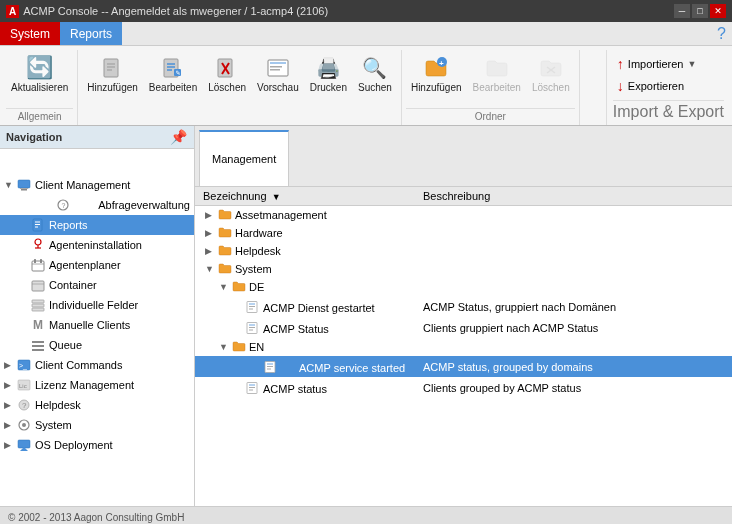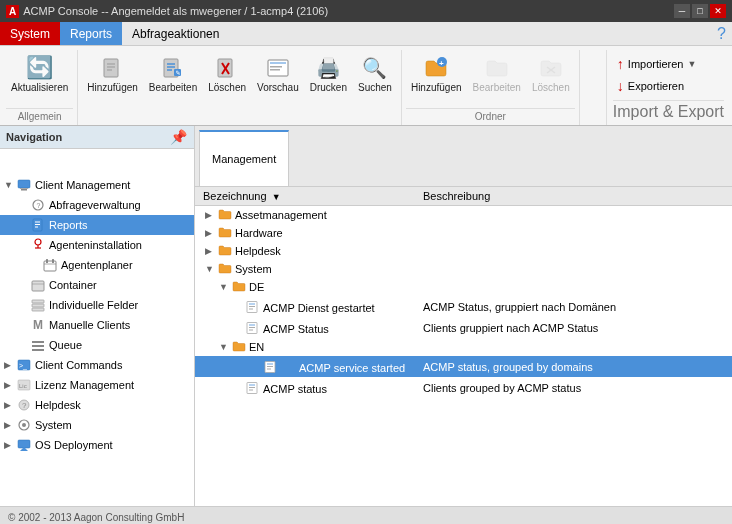--- a/index.html
+++ b/index.html
@@ -82,23 +82,20 @@
   </div>
 </div>
 
 <div class="menu-bar">
   <div class="menu-item-system">
     <span>System</span>
   </div>
   <div class="menu-item active">
     <span>Reports</span>
   </div>
-  <div class="menu-item">
-    <span>Abfrageaktionen</span>
-  </div>
   <div style="flex:1; display:flex; justify-content:flex-end; align-items:center; padding-right:6px;">
     <span style="font-size:16px; color:#4a90d9; cursor:pointer;">?</span>
   </div>
 </div>
 
 <div class="ribbon-wrap">
   <div class="ribbon-content">
 
     <div class="rg">
       <div class="rg-buttons">
@@ -231,21 +228,21 @@
         <span class="item-icon">
           <svg width="14" height="14" viewBox="0 0 14 14">
               <rect x="1" y="2" width="12" height="8" rx="1" fill="#4a90d9" stroke="#2a70b9" stroke-width="0.5"></rect>
               <rect x="4" y="11" width="6" height="1.5" fill="#888"></rect>
               <rect x="3" y="10" width="8" height="1" fill="#aaa"></rect>
             </svg>
         </span>
         <span class="item-label">Client Management</span>
       </div>
 
-      <div class="tree-item" style="padding-left:18px;">
+      <div class="tree-item" style="padding-left:18px;justify-content:space-between;">
         <span class="expand-icon"></span>
         <span class="item-icon">
           <svg width="14" height="14" viewBox="0 0 14 14">
               <circle cx="7" cy="7" r="5" fill="none" stroke="#888" stroke-width="1.2"></circle>
               <text x="5.5" y="10" font-size="7" fill="#888">?</text>
             </svg>
         </span>
         <span class="item-label">Abfrageverwaltung</span>
       </div>
 
@@ -267,21 +264,21 @@
         <span class="item-icon">
           <svg width="14" height="14" viewBox="0 0 14 14">
               <circle cx="7" cy="4" r="3" fill="none" stroke="#c00" stroke-width="1.2"></circle>
               <line x1="4" y1="10" x2="10" y2="10" stroke="#c00" stroke-width="1.2"></line>
               <line x1="7" y1="7" x2="7" y2="10" stroke="#c00" stroke-width="1.2"></line>
             </svg>
         </span>
         <span class="item-label">Agenteninstallation</span>
       </div>
 
-      <div class="tree-item" style="padding-left:18px;margin-left:12px;">
+      <div class="tree-item" style="padding-left:18px;">
         <span class="expand-icon"></span>
         <span class="item-icon">
           <svg width="14" height="14" viewBox="0 0 14 14">
               <rect x="1" y="3" width="12" height="10" rx="1" fill="#fff" stroke="#888" stroke-width="1"></rect>
               <line x1="1" y1="6" x2="13" y2="6" stroke="#888" stroke-width="0.7"></line>
               <rect x="3" y="1" width="2" height="4" rx="0.5" fill="#888"></rect>
               <rect x="9" y="1" width="2" height="4" rx="0.5" fill="#888"></rect>
             </svg>
         </span>
         <span class="item-label">Agentenplaner</span>

